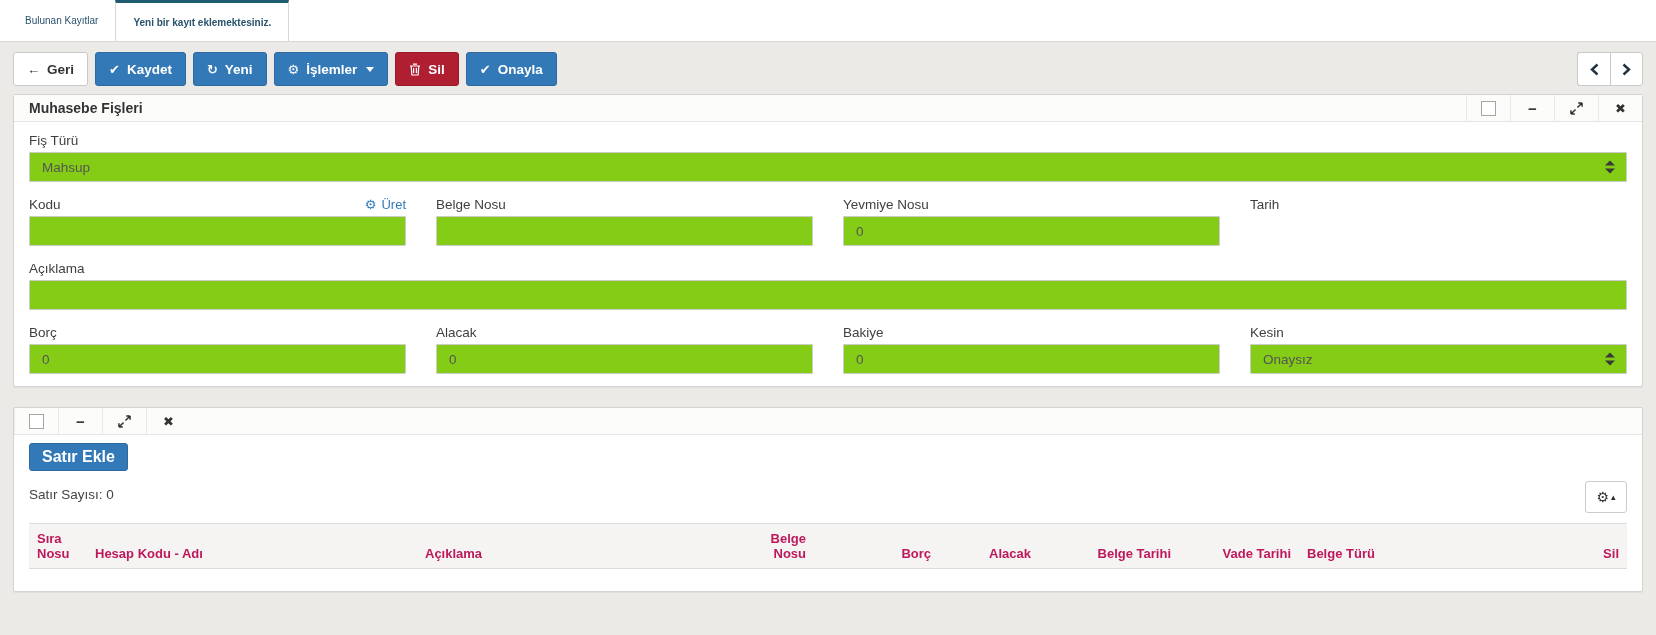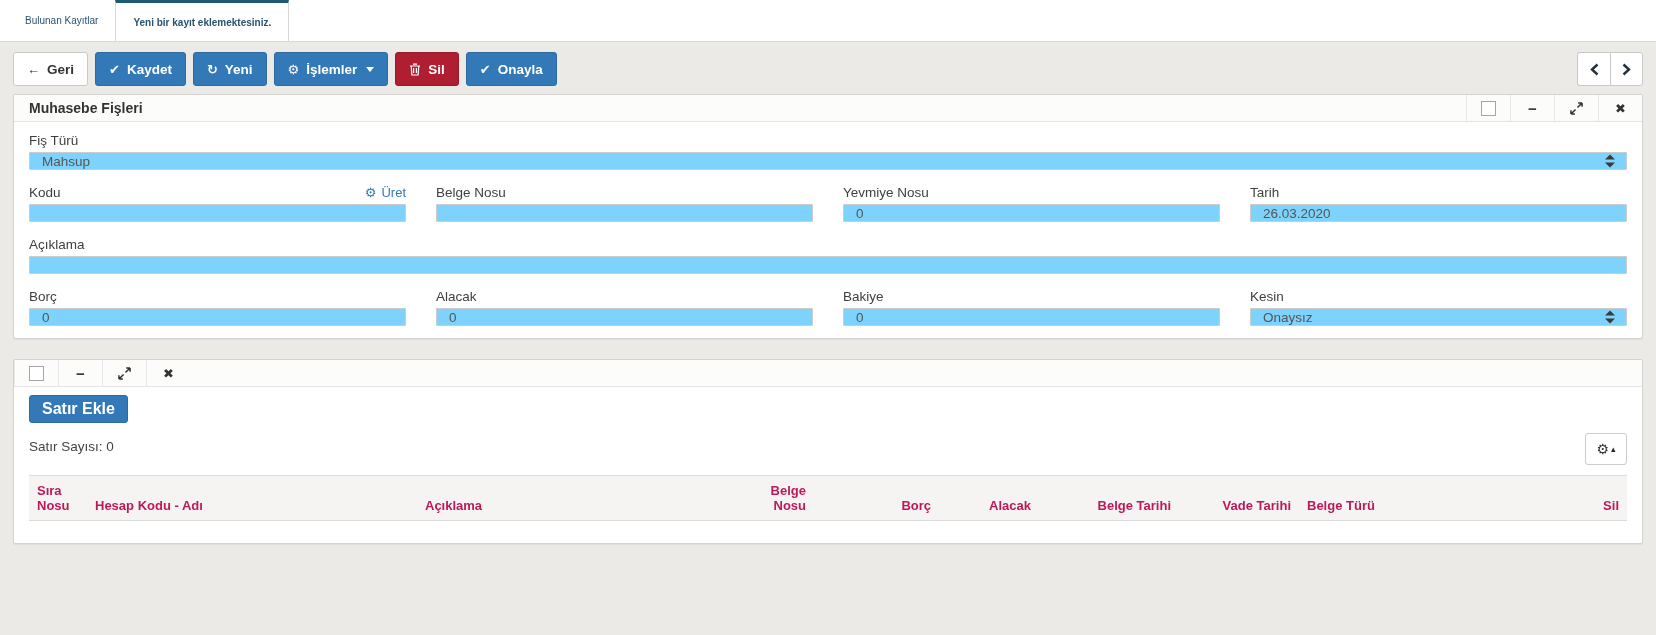--- a/index.html
+++ b/index.html
@@ -48,21 +48,21 @@
   .pc-close { font-size:13px; }
   .panel-bd { padding:8px 15px 12px 15px; }
   
   .form-grid { display:grid; grid-template-columns:repeat(4,1fr);
                column-gap:30px; row-gap:12px; }
   .full { grid-column:1 / -1; }
   .fld-label { height:18px; margin-bottom:4px; font-size:13.5px; color:#3f3f3f;
                display:flex; justify-content:space-between; align-items:flex-end; }
   .fld-link { color:#3379b7; cursor:pointer; display:inline-flex; gap:5px;
               align-items:center; font-size:13px; }
-  .control { height:18px; border:1px solid #ccc; border-radius:1px; background:#7dd3fc;
+  .control { height:30px; border:1px solid #ccc; border-radius:1px; background:#84cc16;
              width:100%; padding:0 12px; font-size:13.5px; color:#555;
              font-family:inherit; }
   .selectbox { position:relative; display:flex; align-items:center; cursor:pointer; }
   .selectbox .sel-text { color:#555; }
   .sel-arrows { position:absolute; right:11px; top:50%; transform:translateY(-50%);
                 display:flex; flex-direction:column; gap:3px; }
   .tri-up { width:0; height:0; border-left:5px solid transparent;
             border-right:5px solid transparent; border-bottom:5px solid #3a3a3a; }
   .tri-dn { width:0; height:0; border-left:5px solid transparent;
             border-right:5px solid transparent; border-top:5px solid #3a3a3a; }
@@ -186,21 +186,20 @@
       <div>
         <div class="fld-label">
             <span>Yevmiye Nosu</span>
           </div>
         <input class="control" value="0" style="">
       </div>
       <div>
         <div class="fld-label">
             <span>Tarih</span>
           </div>
-        <input class="control" value="26.03.2020" style="">
       </div>
 
       <div class="full">
         <div class="fld-label">
             <span>Açıklama</span>
           </div>
         <input class="control" value="" style="">
       </div>
 
       <div>

